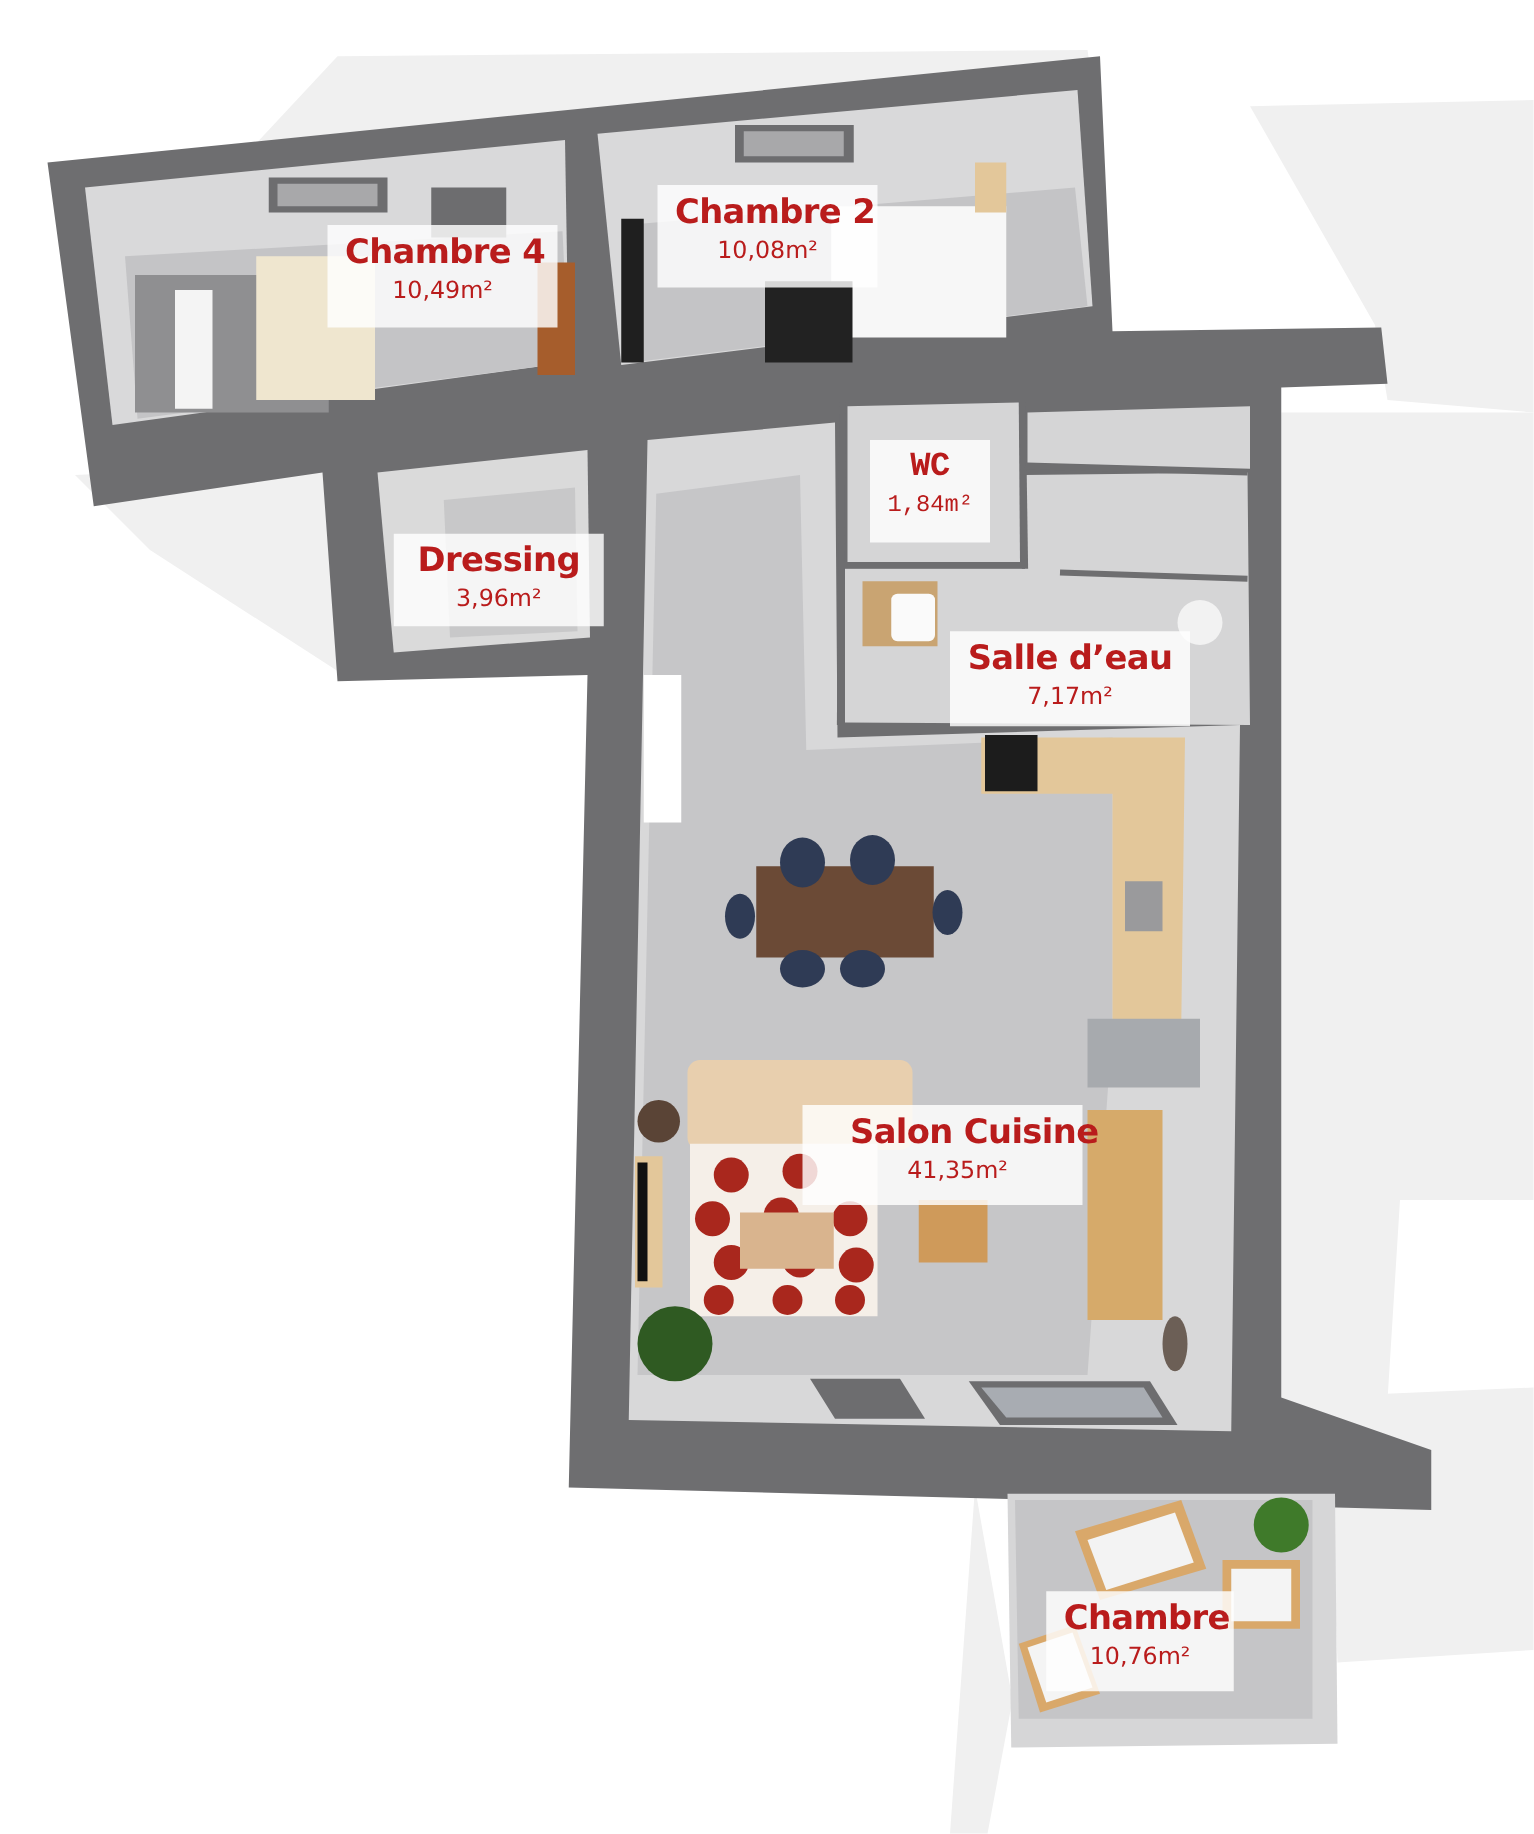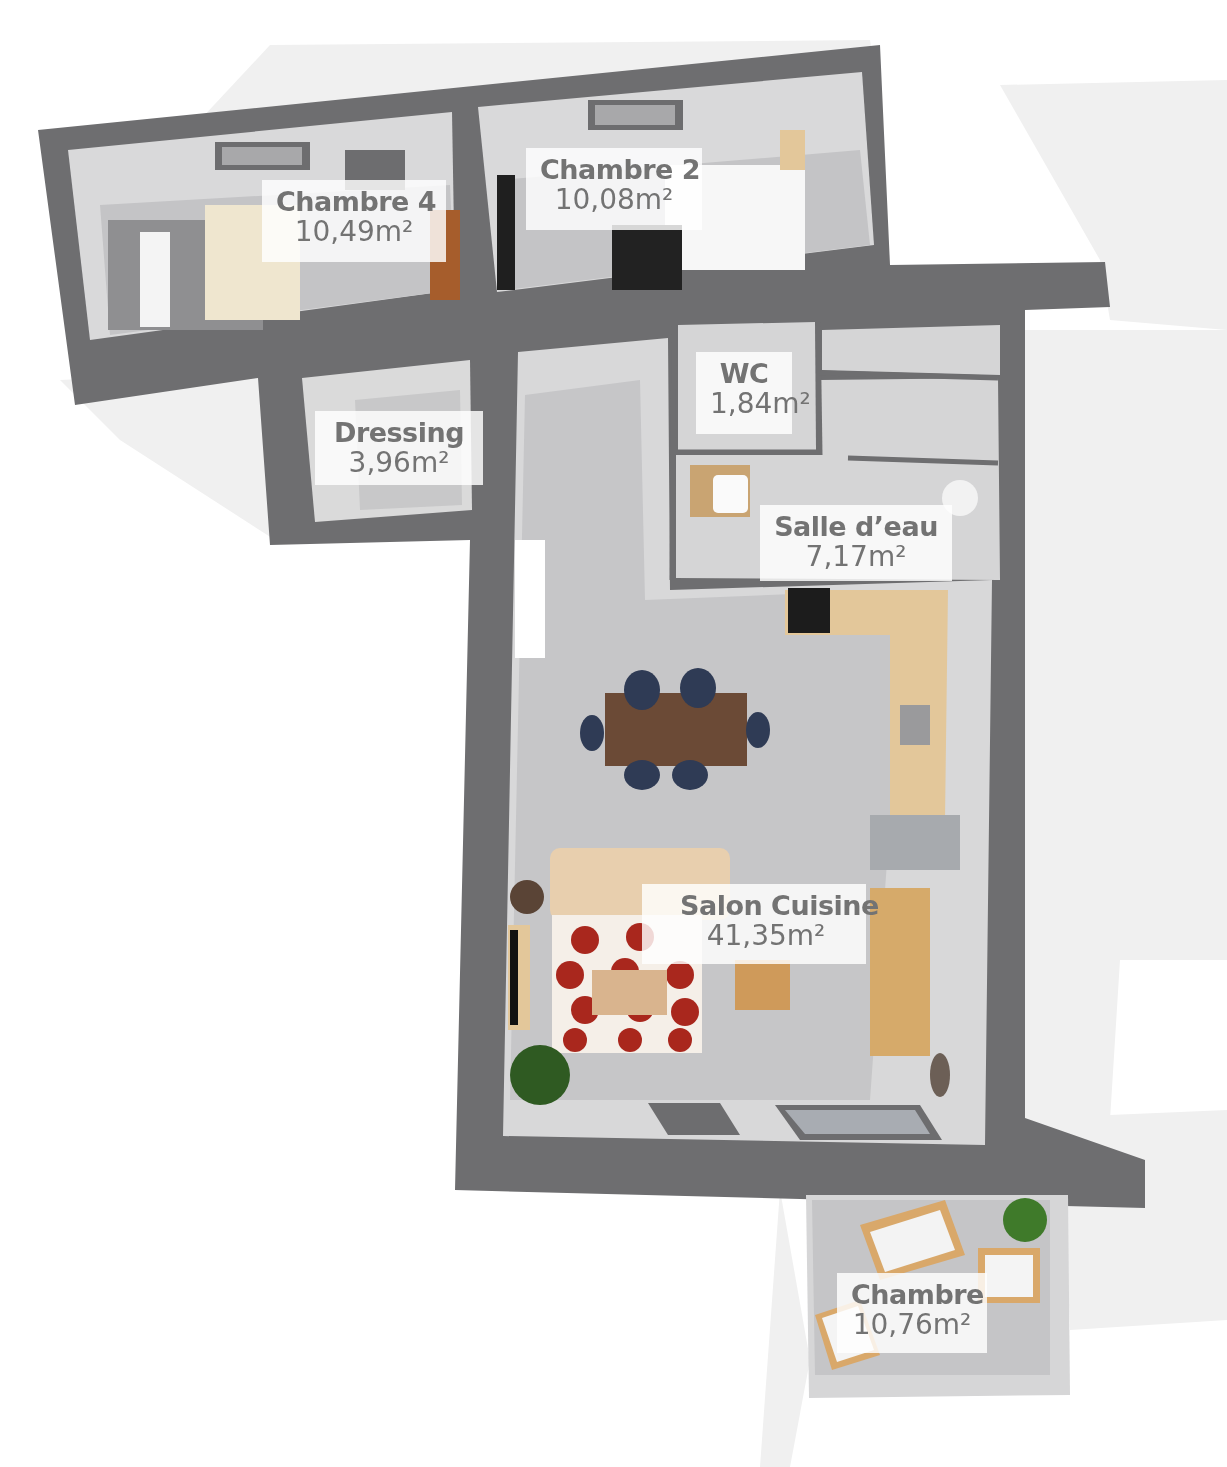--- a/index.html
+++ b/index.html
@@ -1,23 +1,23 @@
 <!DOCTYPE html>
 <html><head>
 <meta charset="utf-8">
 <style>
   html, body { margin: 0; padding: 0; background: #ffffff; }
   body { width: 1227px; height: 1467px; position: relative; overflow: hidden; font-family: "DejaVu Sans", sans-serif; }
   #plan { position: absolute; left: 0; top: 0; }
   .label {
     position: absolute; background: rgba(255,255,255,0.82);
-    text-align: center; color: #737373; padding: 6px 14px 8px 14px; box-sizing: border-box;
+    text-align: center; color: #b91c1c; padding: 6px 14px 8px 14px; box-sizing: border-box;
   }
   .label .name { font-weight: bold; font-size: 27px; letter-spacing: -0.5px; line-height: 32px; white-space: nowrap; }
-  .label .area { font-size: 28px; line-height: 28px; white-space: nowrap; }
+  .label .area { font-size: 19px; line-height: 28px; white-space: nowrap; }
 </style>
 </head>
 <body>
 
 <svg id="plan" width="1227" height="1467" viewBox="0 0 1227 1467">
 
   <g fill="#f0f0f0">
     <polygon points="270,45 870,40 880,110 200,120"></polygon>
     <polygon points="1000,85 1227,80 1227,330 1110,320 1100,260"></polygon>
     <polygon points="1025,330 1227,330 1227,960 1120,960 1110,1120 990,1125"></polygon>
@@ -136,25 +136,25 @@
 </svg>
 
 <div class="label" style="left:262px;top:180px;width:184px;height:82px;">
   <div class="name">Chambre 4</div>
   <div class="area">10,49m²</div>
 </div>
 <div class="label" style="left:526px;top:148px;width:176px;height:82px;">
   <div class="name">Chambre 2</div>
   <div class="area">10,08m²</div>
 </div>
-<div class="label" style="left:315px;top:411px;width:168px;height:74px;text-align:center;">
+<div class="label" style="left:315px;top:427px;width:168px;height:74px;text-align:center;">
   <div class="name">Dressing</div>
   <div class="area">3,96m²</div>
 </div>
-<div class="label" style="left:696px;top:352px;width:96px;height:82px;">
+<div class="label" style="left:696px;top:352px;width:96px;height:82px;font-family:Liberation Mono, monospace;">
   <div class="name">WC</div>
   <div class="area">1,84m²</div>
 </div>
 <div class="label" style="left:760px;top:505px;width:192px;height:76px;">
   <div class="name">Salle d’eau</div>
   <div class="area">7,17m²</div>
 </div>
 <div class="label" style="left:642px;top:884px;width:224px;height:80px;padding-left:38px;">
   <div class="name">Salon Cuisine</div>
   <div class="area">41,35m²</div>

